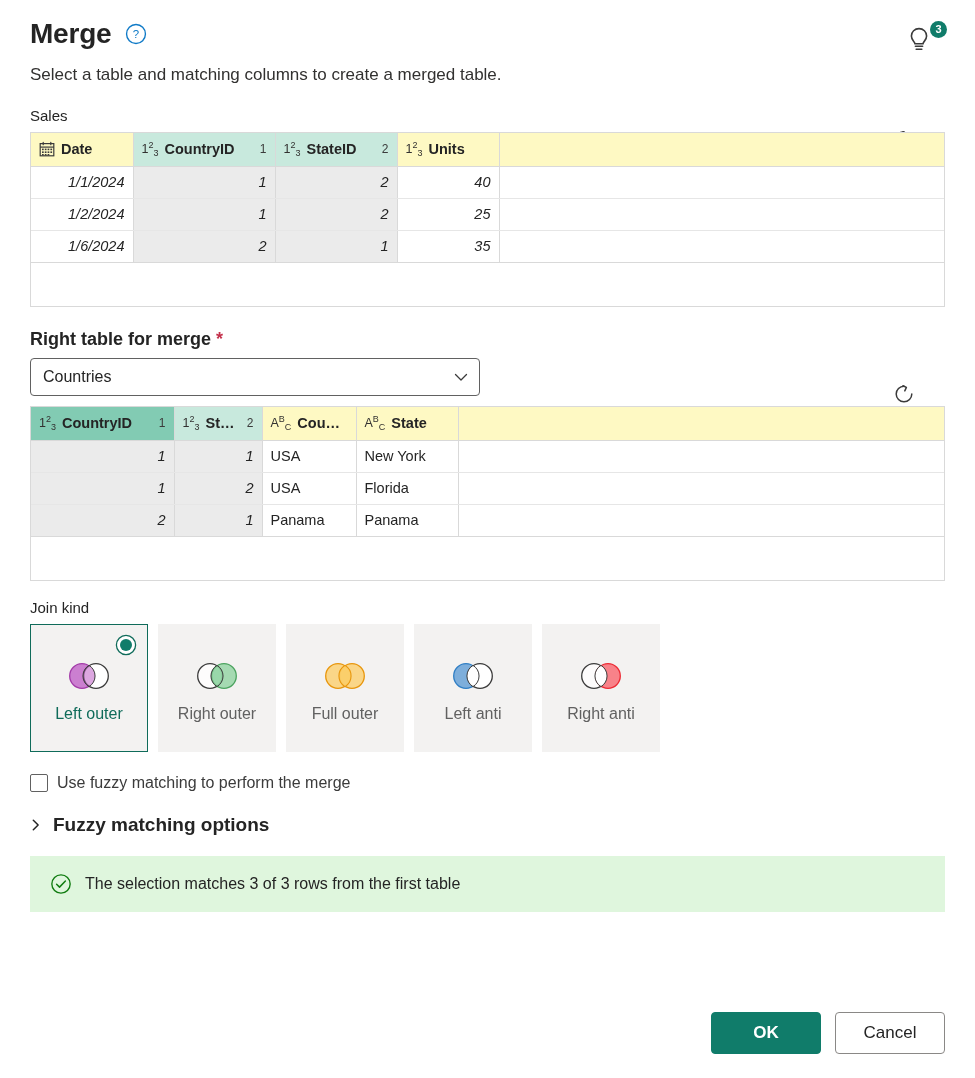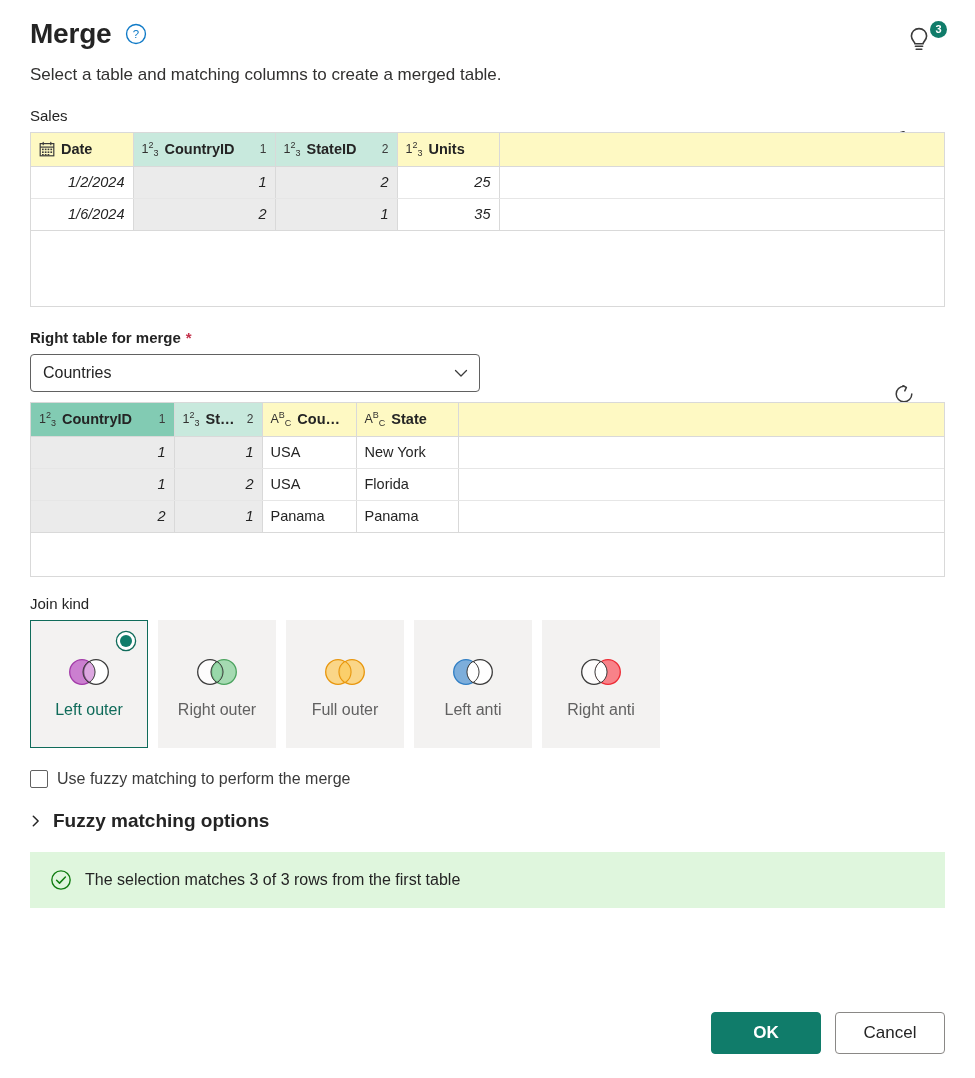--- a/index.html
+++ b/index.html
@@ -24,21 +24,21 @@
     position: absolute; right: 2px; top: 1px;
     width: 17px; height: 17px; border-radius: 50%;
     background: #107c6a; color: #fff;
     font-size: 11px; font-weight: 700;
     display: flex; align-items: center; justify-content: center;
     line-height: 1;
   }
 
   
   .sec-label { font-size: 15px; color: #242424; margin: 22px 0 8px; }
-  .field-label { font-size: 15px; font-weight: 600; color: #242424; margin: 0 0 8px; }
+  .field-label { font-size: 18px; font-weight: 600; color: #242424; margin: 0 0 8px; }
   .req-star { color: #c4314b; font-weight: 600; }
 
   
   .refresh-btn {
     position: absolute; right: 24px;
     width: 34px; height: 34px;
     display: flex; align-items: center; justify-content: center;
     cursor: pointer;
   }
 
@@ -224,20 +224,27 @@
               <th class="col">
                 <span class="th-inner">
                   <span class="tyi">1<sup>2</sup><sub>3</sub></span>
                   <span class="th-name">Units</span>
                 </span>
               </th>
               <th class="fill"></th>
             </tr>
           </thead>
         <tbody id="lt-body">
+            <tr>
+              <td class="num">1/1/2024</td>
+              <td class="num shade">1</td>
+              <td class="num shade">2</td>
+              <td class="num">40</td>
+              <td class="fill"></td>
+            </tr>
             <tr>
               <td class="num">1/2/2024</td>
               <td class="num shade">1</td>
               <td class="num shade">2</td>
               <td class="num">25</td>
               <td class="fill"></td>
             </tr>
             <tr>
               <td class="num">1/6/2024</td>
               <td class="num shade">2</td>

